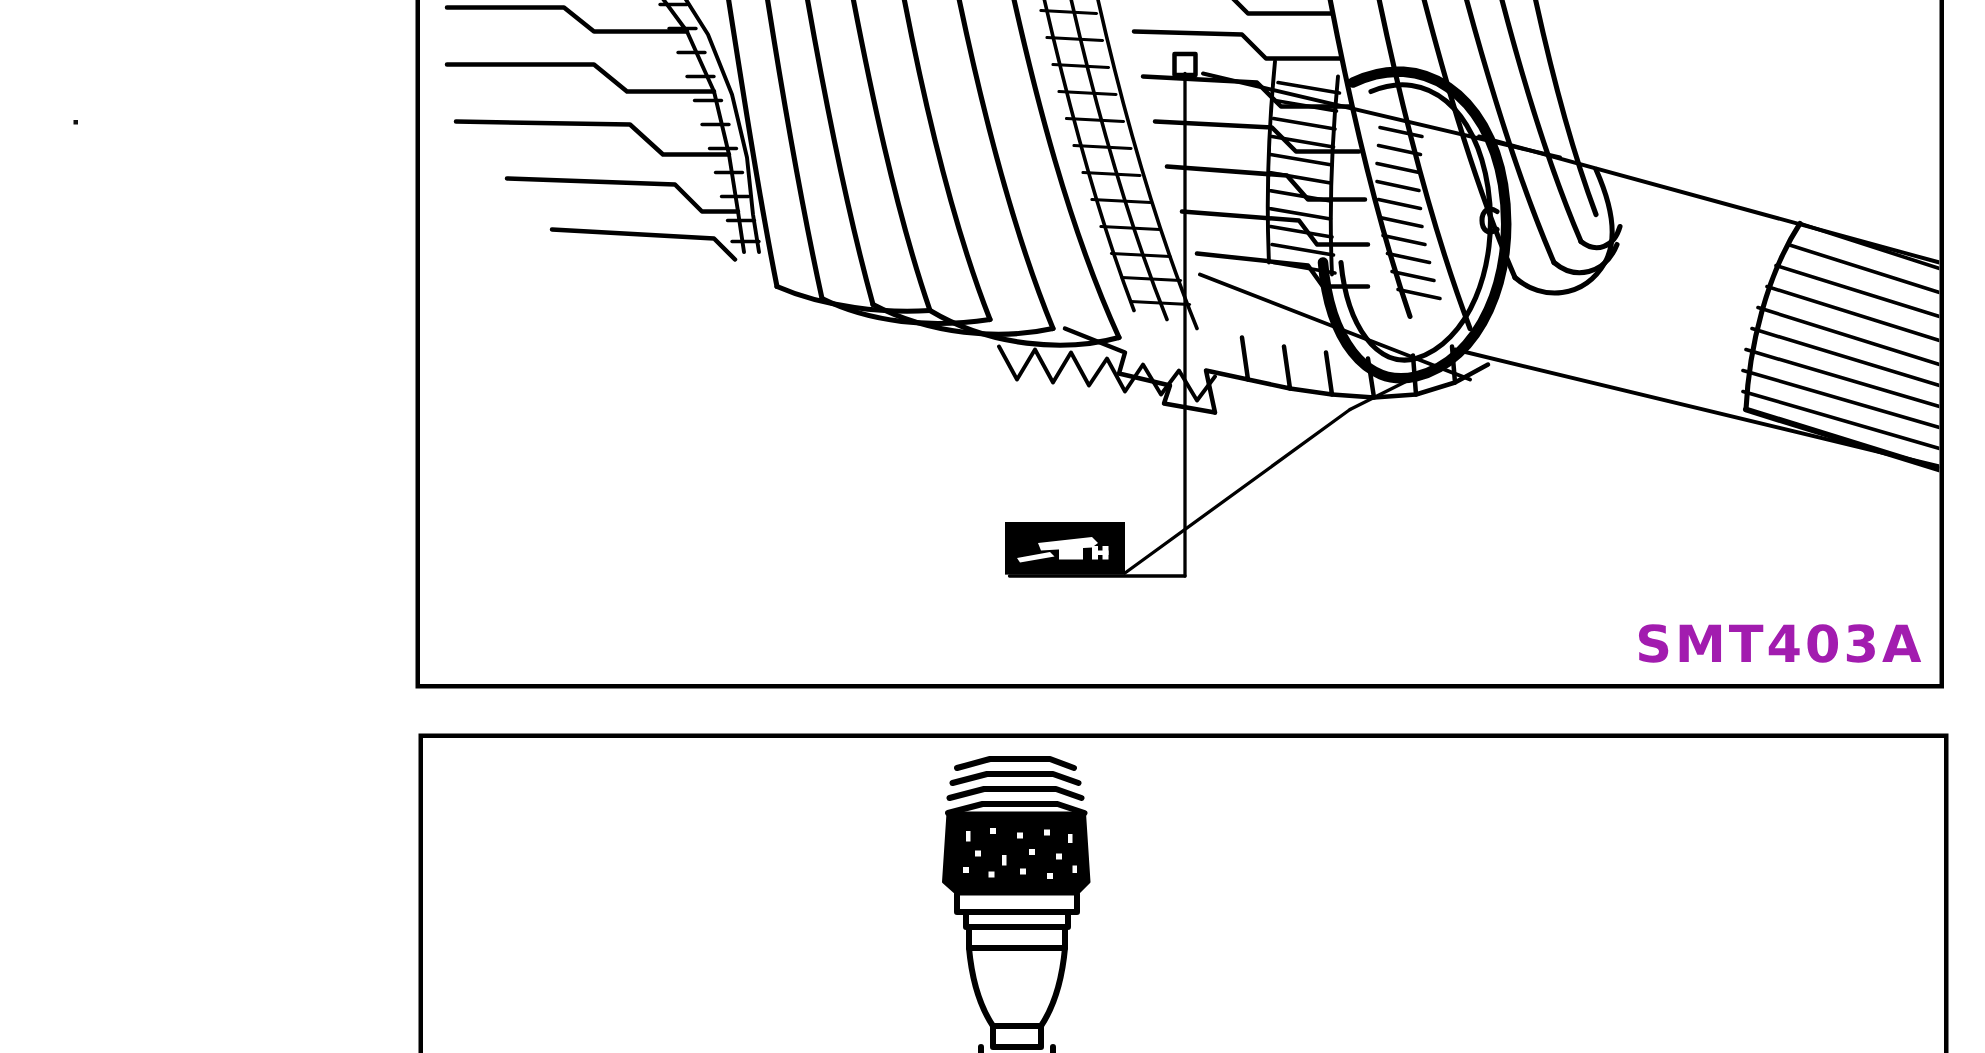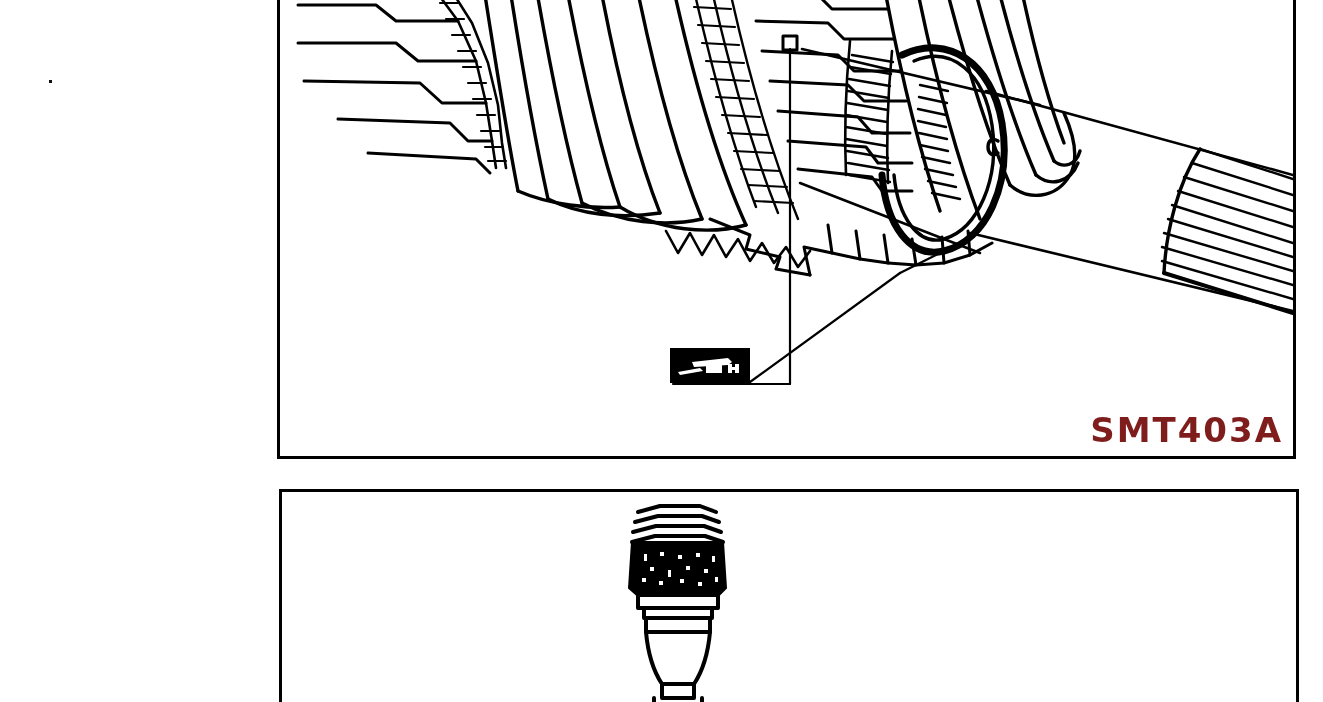--- a/index.html
+++ b/index.html
@@ -28,21 +28,21 @@
 
   .panel-inner{position:absolute;left:0;top:0;width:100%;height:100%;overflow:hidden;}
 
   
   .fig-code{
     position:absolute;
     right:10px;bottom:6px;
     font-size:34px;
     font-weight:700;
     letter-spacing:2px;
-    color:#7f1d1d;
+    color:#a21caf;
     font-family:"DejaVu Sans", sans-serif;
     white-space:nowrap;
   }
 
   
   .icon-box{
     position:absolute;
     background:#000;
     display:block;
   }

